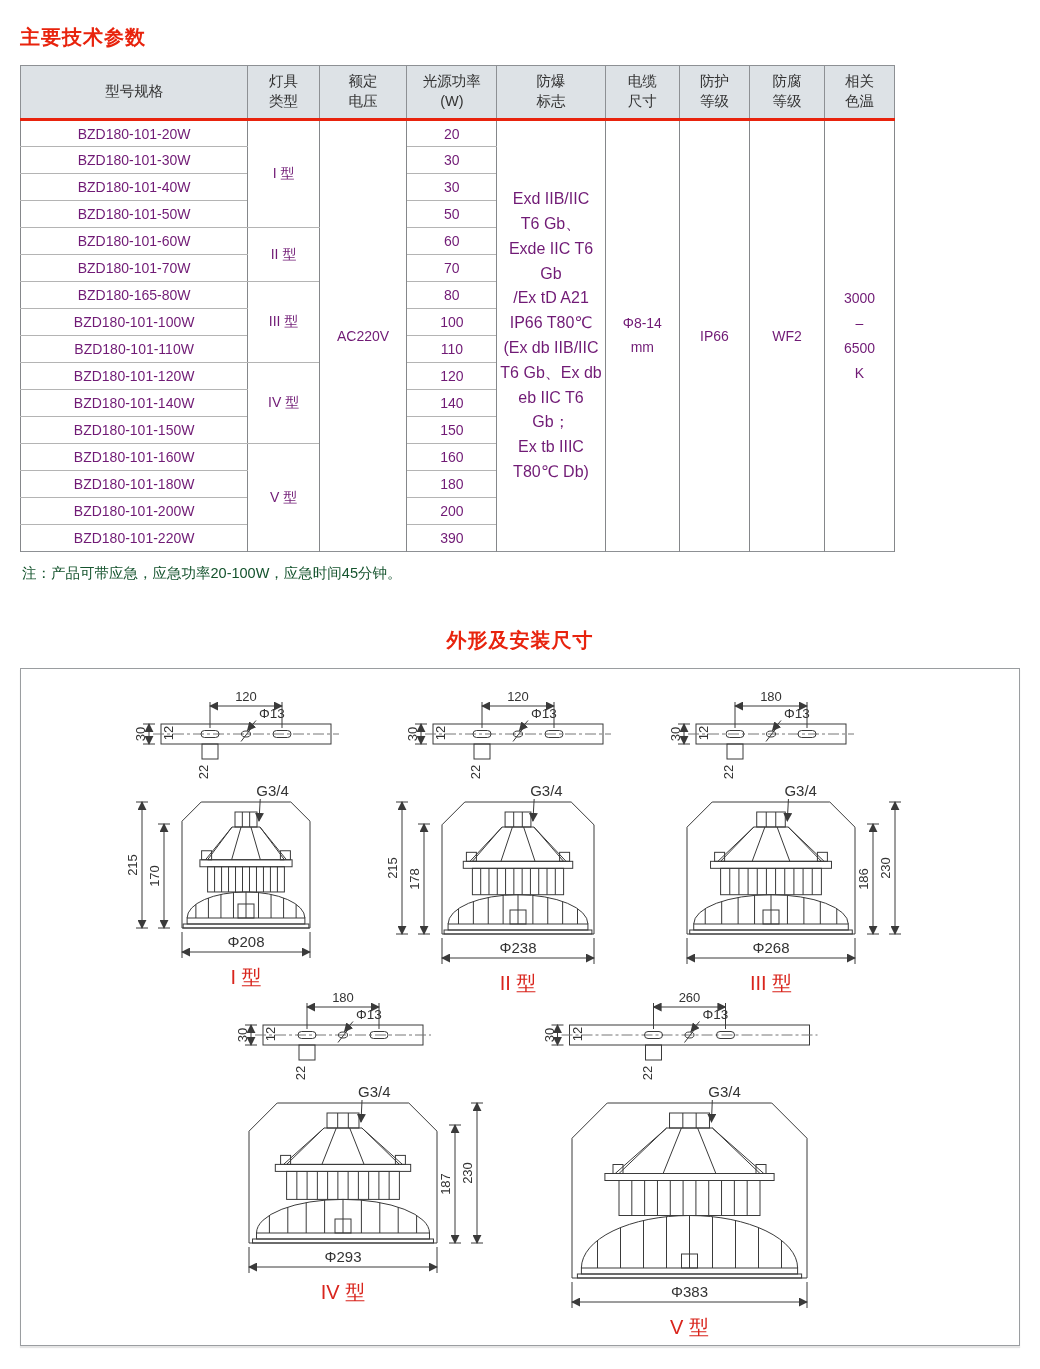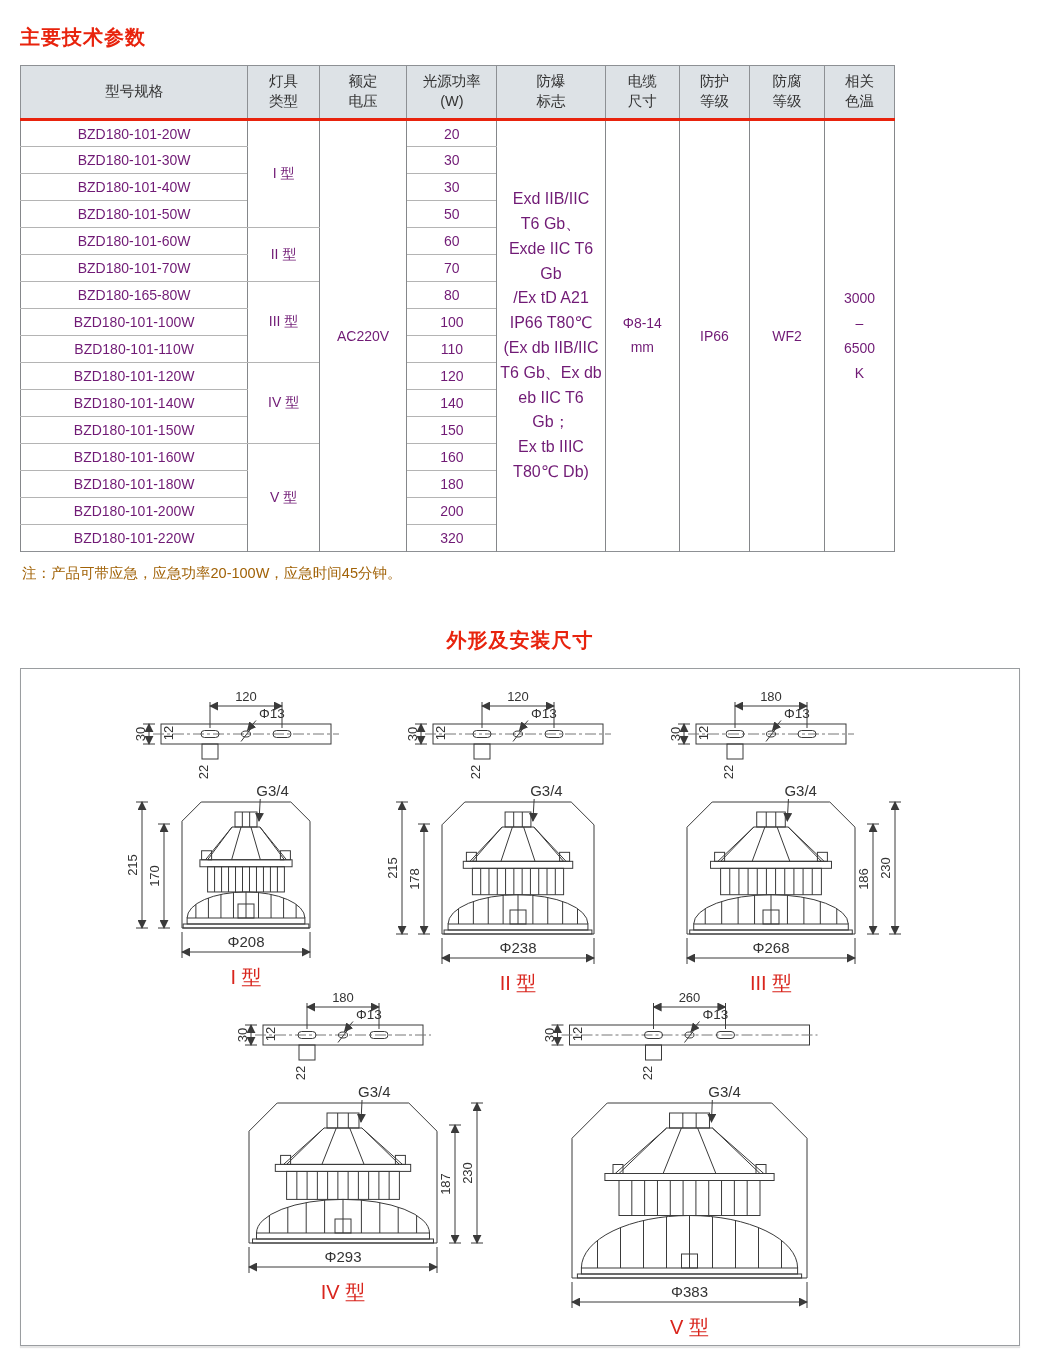--- a/index.html
+++ b/index.html
@@ -14,21 +14,21 @@
                 border-left:1px solid #8d9094;border-right:1px solid #8d9094;
                 border-bottom:3px solid #e8230d;}
   table.spec td{border-left:1px solid #85878a;border-right:1px solid #85878a;
                 text-align:center;vertical-align:middle;color:#701a75;}
   table.spec tbody tr{height:27px;}
   td.cell-model,td.cell-power,td.cell-type{border-bottom:1px solid #b4b4b4;}
   table.spec tr:last-child td{border-bottom:none;}
   td.cell-explosion{font-size:16px;line-height:1.55;}
   td.cell-cable{line-height:1.7;}
   td.cell-temp{line-height:1.8;}
-  .note{color:#a16207;font-size:14.5px;margin:12px 0 0 2px;}
+  .note{color:#14532d;font-size:14.5px;margin:12px 0 0 2px;}
   .dwg-box{width:998px;height:676px;border:1px solid #9a9da0;position:relative;
            background:#fff;box-shadow:0 2px 1px rgba(0,0,0,0.10);}
   .dwg-box svg{position:absolute;overflow:visible;}
   svg text{font-family:"Liberation Sans","DejaVu Sans",sans-serif;}
 </style>
 </head>
 <body>
 
 <h1 class="sec-title">主要技术参数</h1>
 
@@ -124,21 +124,21 @@
       <tr>
         <td class="cell-model">BZD180-101-180W</td>
         <td class="cell-power">180</td>
       </tr>
       <tr>
         <td class="cell-model">BZD180-101-200W</td>
         <td class="cell-power">200</td>
       </tr>
       <tr>
         <td class="cell-model">BZD180-101-220W</td>
-        <td class="cell-power">320</td>
+        <td class="cell-power">390</td>
       </tr>
     </tbody>
 </table>
 
 <p class="note">注：产品可带应急，应急功率20-100W，应急时间45分钟。</p>
 
 <h1 class="sec-title sec2">外形及安装尺寸</h1>
 
 <div class="dwg-box">
     <svg viewBox="0 0 278 306" width="278" height="306" style="left:77px;top:15px" xmlns="http://www.w3.org/2000/svg">

